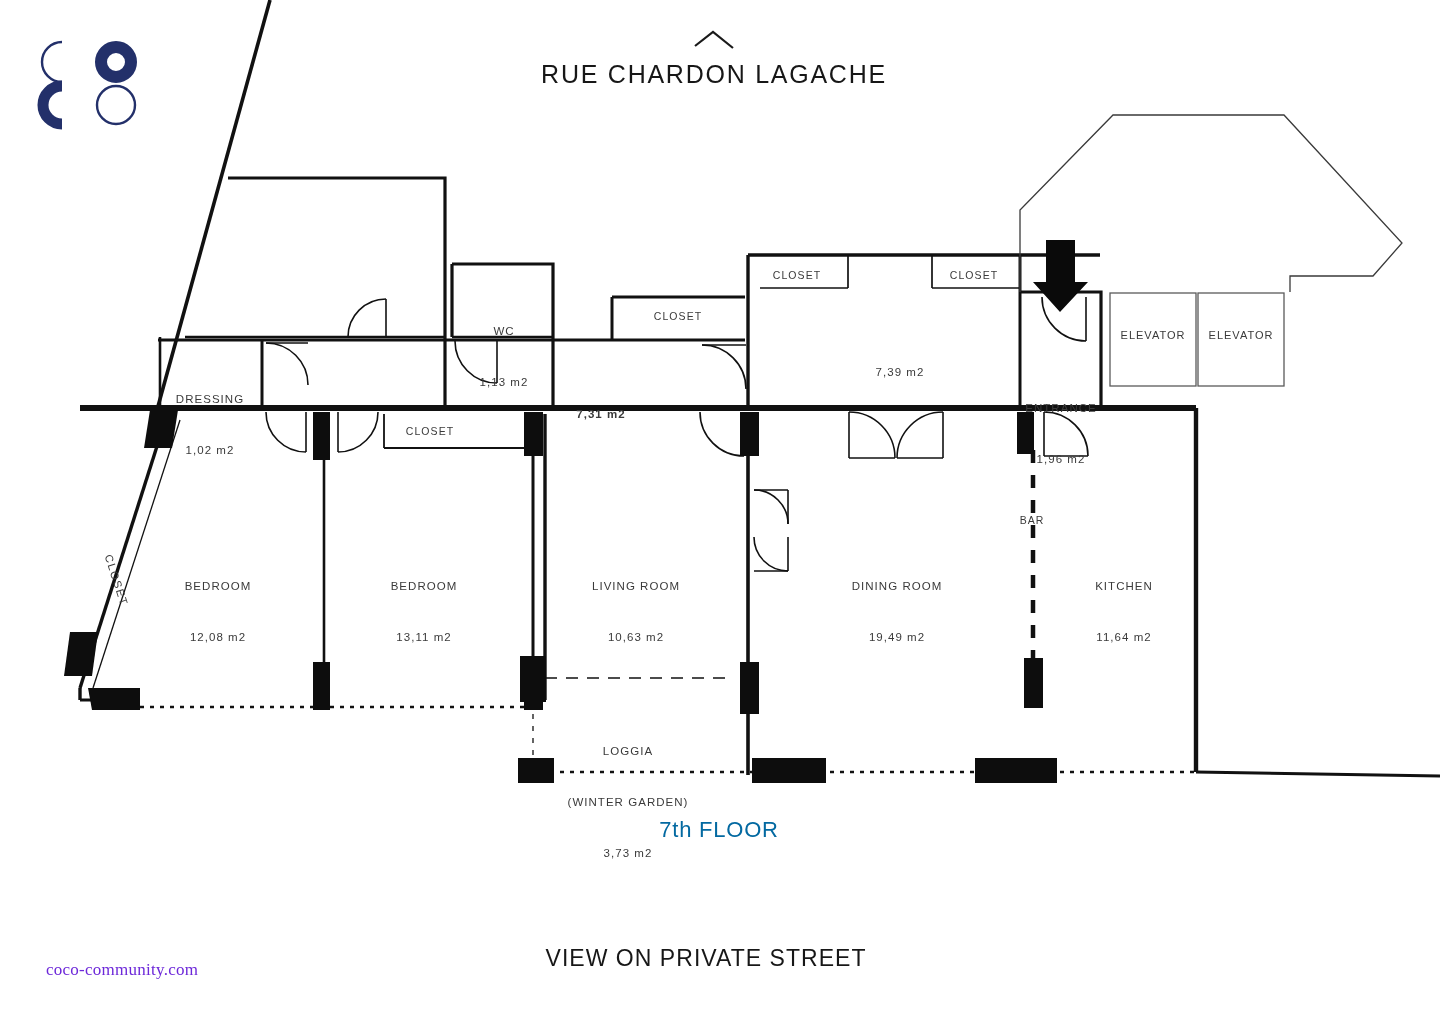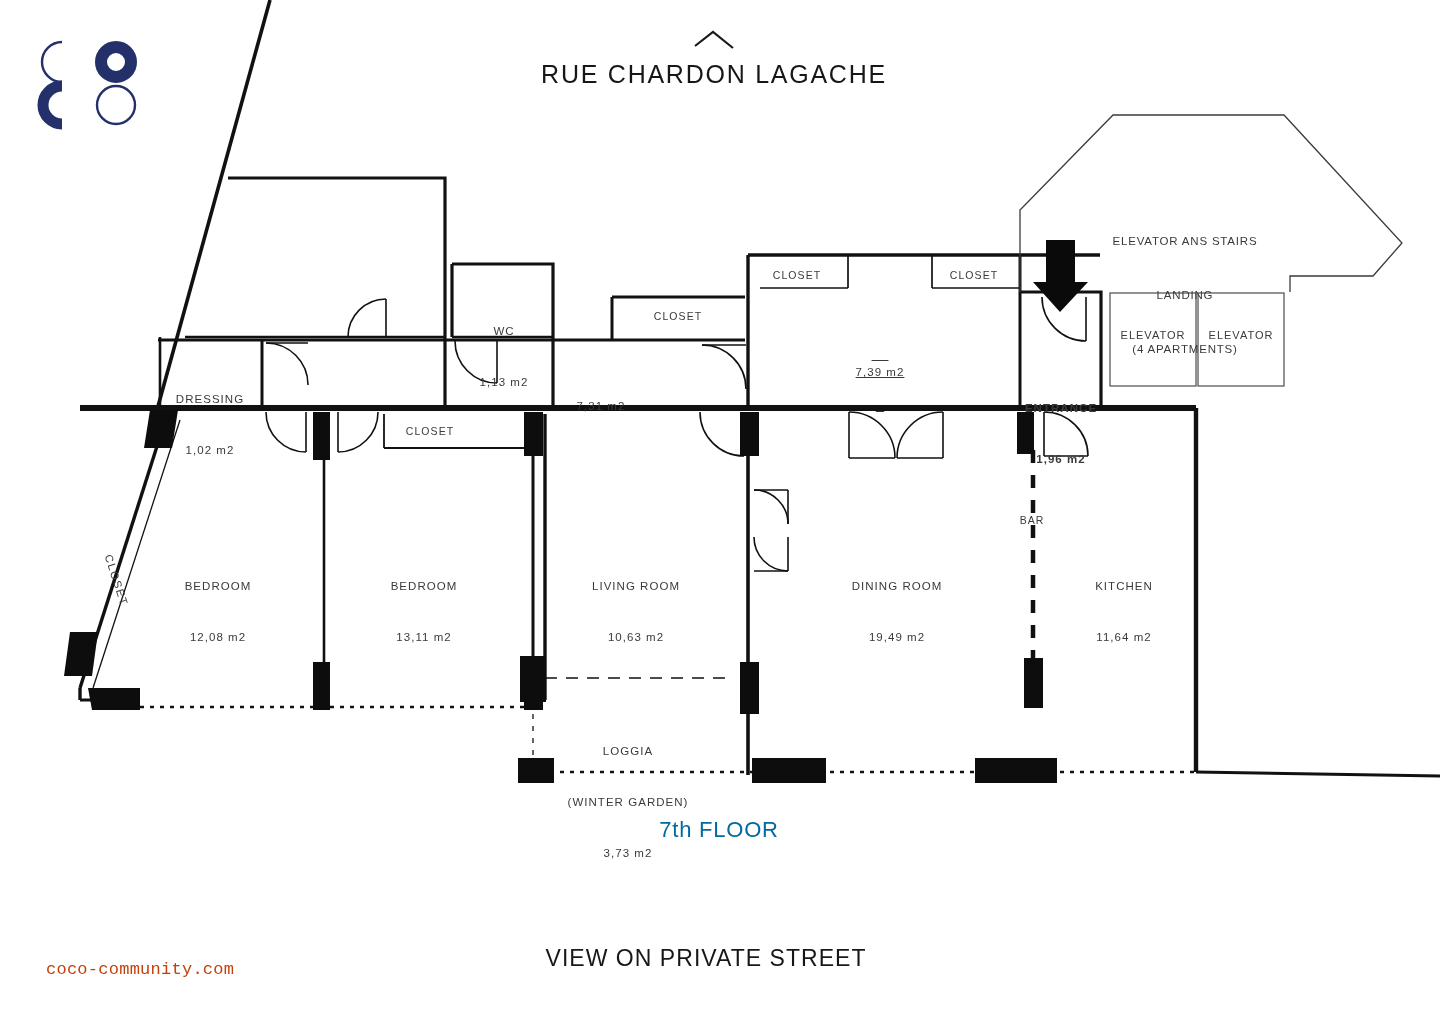--- a/index.html
+++ b/index.html
@@ -95,22 +95,22 @@
     letter-spacing: 0.14em;
     color: #3a3a3a;
     transform-origin: 0 0;
   }
   .site-url {
     position: absolute;
     left: 46px;
     top: 960px;
     font-size: 17px;
     letter-spacing: 0.015em;
-    color: #c2410c;
-    font-family: Liberation Mono, monospace;
+    color: #6d28d9;
+    font-family: Liberation Serif, serif;
   }
   
   #logo {
     position: absolute;
     left: 24px;
     top: 26px;
     width: 118px;
     height: 106px;
   }
 </style>
@@ -289,25 +289,20 @@
       <polygon points="1046,240 1075,240 1075,282 1088,282 1060,312 1033,282 1046,282"></polygon>
     </g>
 
     <g fill="none" stroke="#1a1a1a" stroke-width="2.2">
       <path d="M 695 46 L 713 32 L 733 48"></path>
     </g>
   </svg>
 
   <div class="txt street-title" style="left:714px; top:60px;">RUE CHARDON LAGACHE</div>
 
-  <div class="txt landing-label" style="left:1185px; top:196px;">
-    <div>ELEVATOR ANS STAIRS</div>
-    <div>LANDING</div>
-    <div>(4 APARTMENTS)</div>
-  </div>
 
   <div class="txt elev-label" style="left:1153px; top:329px;">ELEVATOR</div>
   <div class="txt elev-label" style="left:1241px; top:329px;">ELEVATOR</div>
 
   <div class="txt tiny-label" style="left:678px; top:310px;">CLOSET</div>
   <div class="txt tiny-label" style="left:797px; top:269px;">CLOSET</div>
   <div class="txt tiny-label" style="left:974px; top:269px;">CLOSET</div>
   <div class="txt tiny-label" style="left:430px; top:425px;">CLOSET</div>
 
   <div class="txt closet-rot" style="left:114px; top:553px; transform:rotate(72deg);">CLOSET</div>
@@ -316,29 +311,29 @@
   <div class="txt room-label" style="left:504px; top:289px;">
     <div>WC</div>
     <div>1,13 m2</div>
   </div>
 
   <div class="txt room-label" style="left:210px; top:357px;">
     <div>DRESSING</div>
     <div>1,02 m2</div>
   </div>
 
-  <div class="txt room-label" style="left:601px; top:364px;">
+  <div class="txt room-label" style="left:601px; top:372px;font-weight:bold;">
     <div>7,31 m2</div>
   </div>
 
-  <div class="txt room-label" style="left:880px; top:330px;text-decoration:underline;">
+  <div class="txt room-label" style="left:900px; top:330px;">
     <div>7,39 m2</div>
   </div>
 
-  <div class="txt room-label" style="left:1061px; top:366px;font-weight:bold;">
+  <div class="txt room-label" style="left:1061px; top:366px;">
     <div>ENTRANCE</div>
     <div>1,96 m2</div>
   </div>
 
   <div class="txt room-label" style="left:218px; top:544px;">
     <div>BEDROOM</div>
     <div>12,08 m2</div>
   </div>
 
   <div class="txt room-label" style="left:424px; top:544px;">

